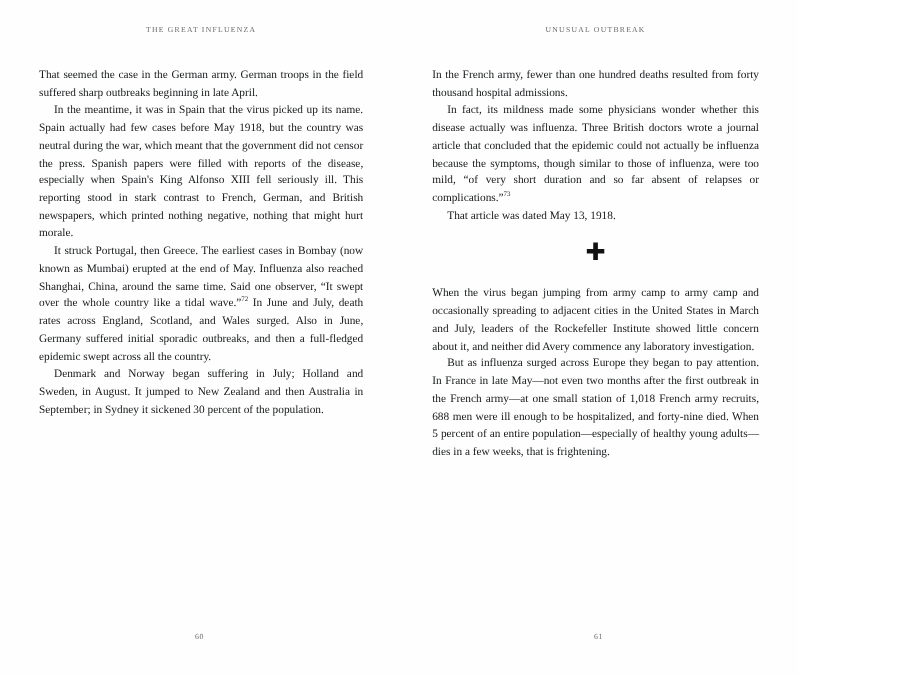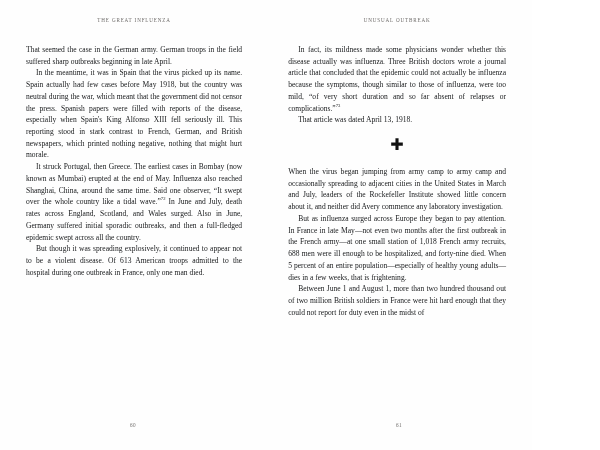--- a/index.html
+++ b/index.html
@@ -96,38 +96,38 @@
 
 <div class="spread">
 
   <div class="page page-left">
     <div class="running-head">THE GREAT INFLUENZA</div>
 
     <div class="body-text">
       <p class="no-indent">That seemed the case in the German army. German troops in the field suffered sharp outbreaks beginning in late April.</p>
       <p>In the meantime, it was in Spain that the virus picked up its name. Spain actually had few cases before May 1918, but the country was neutral during the war, which meant that the government did not censor the press. Spanish papers were filled with reports of the disease, especially when Spain's King Alfonso XIII fell seriously ill. This reporting stood in stark contrast to French, German, and British newspapers, which printed nothing negative, nothing that might hurt morale.</p>
       <p><span>It struck Portugal, then Greece. The earliest cases in Bombay (now known as Mumbai) erupted at the end of May. Influenza also reached Shanghai, China, around the same time. Said one observer, “It swept over the whole country like a tidal wave.”</span><sup>72</sup> <span>In</span> <span>June and July, death rates across England, Scotland, and Wales surged. Also in June, Germany suffered initial sporadic outbreaks, and then a full-fledged epidemic swept across all the country.</span></p>
-      <p>But though it was spreading explosively, it continued to appear not to be a violent disease. Of 613 American troops admitted to the hospital during one outbreak in France, only one man died.</p>
+      <p>Denmark and Norway began suffering in July; Holland and Sweden, in August. It jumped to New Zealand and then Australia in September; in Sydney it sickened 30 percent of the population.</p>
     </div>
 
     <div class="folio">60</div>
   </div>
 
   <div class="page page-right">
     <div class="running-head">UNUSUAL OUTBREAK</div>
 
     <div class="body-text">
+      <p class="no-indent">In the French army, fewer than one hundred deaths resulted from forty thousand hospital admissions.</p>
       <p><span>In fact, its mildness made some physicians wonder whether this disease actually was influenza. Three British doctors wrote a journal article that concluded that the epidemic could not actually be influenza because the symptoms, though similar to those of influenza, were too mild, “of very short duration and so far absent of relapses or complications.”</span><sup>73</sup></p>
-      <p>That article was dated April 13, 1918.</p>
+      <p>That article was dated May 13, 1918.</p>
     </div>
 
     <div class="ornament">✚</div>
 
     <div class="body-text">
       <p class="no-indent">When the virus began jumping from army camp to army camp and occasionally spreading to adjacent cities in the United States in March and July, leaders of the Rockefeller Institute showed little concern about it, and neither did Avery commence any laboratory investigation.</p>
       <p>But as influenza surged across Europe they began to pay attention. In France in late May—not even two months after the first outbreak in the French army—at one small station of 1,018 French army recruits, 688 men were ill enough to be hospitalized, and forty-nine died. When 5 percent of an entire population—especially of healthy young adults—dies in a few weeks, that is frightening.</p>
-      <p>Between June 1 and August 1, more than two hundred thousand out of two million British soldiers in France were hit hard enough that they could not report for duty even in the midst of</p>
     </div>
 
     <div class="folio">61</div>
   </div>
 
 </div>
 
 </body></html>

